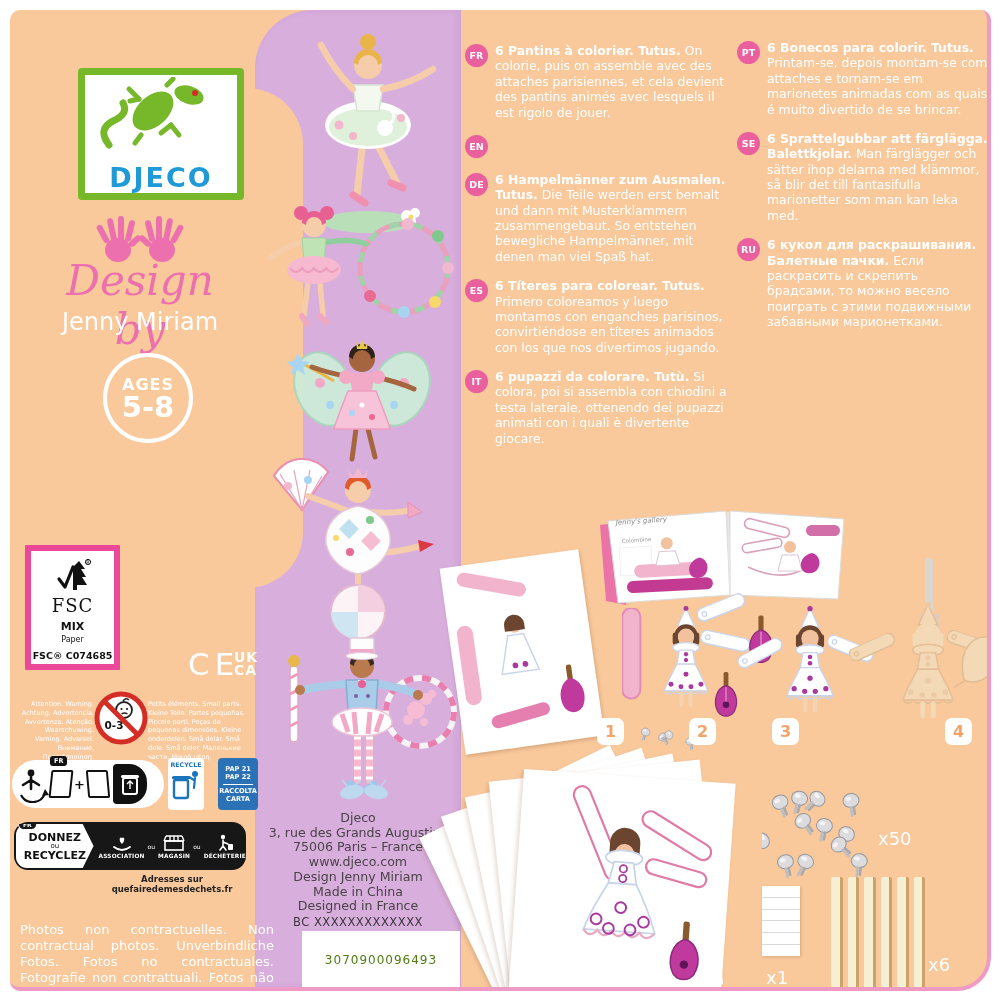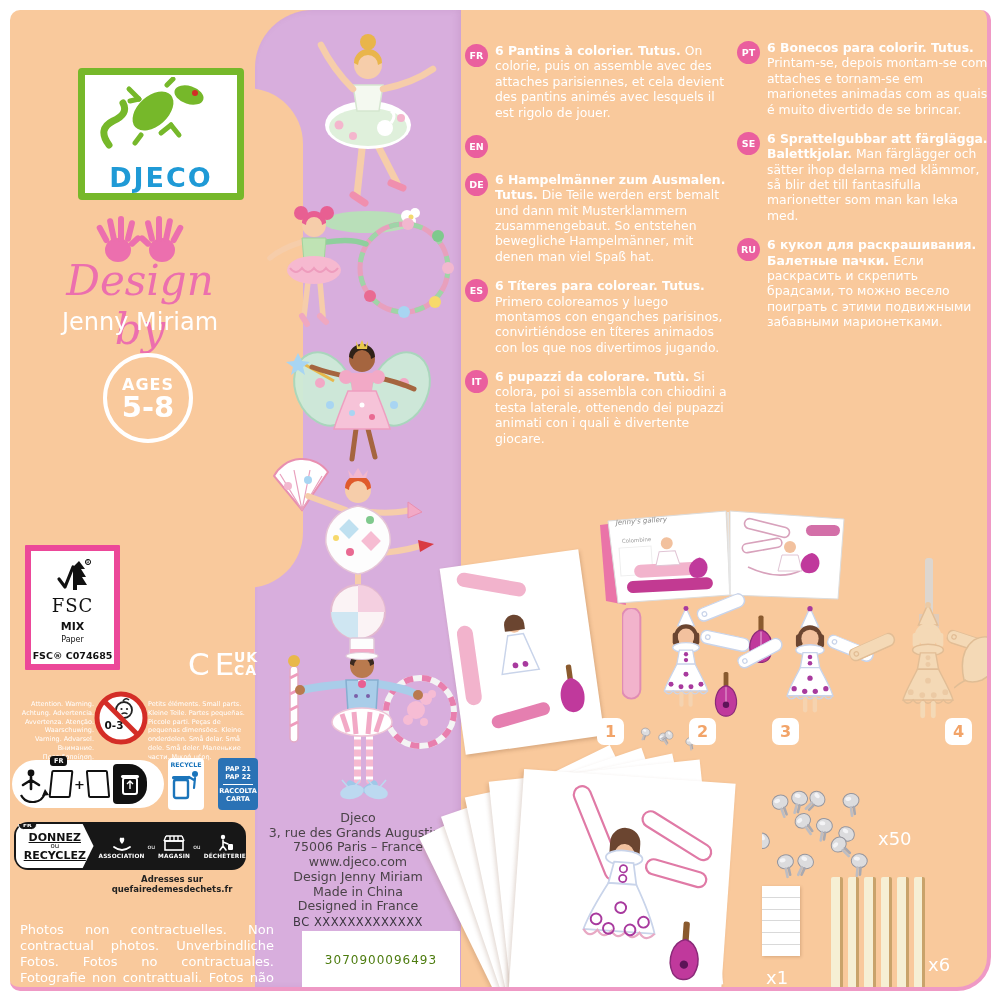--- a/index.html
+++ b/index.html
@@ -41,21 +41,21 @@
   .plus{color:#111;font-weight:bold;font-size:13px;margin:0 2px;}
   .bin-seg{width:34px;height:40px;background:#111;border-radius:4px 18px 18px 4px;display:flex;align-items:center;justify-content:center;margin-left:4px;}
   .rectile{left:158px;top:748px;width:36px;height:52px;background:#fff;border-radius:4px;display:flex;flex-direction:column;align-items:center;padding-top:3px;box-sizing:border-box;}
   .rectile .t{color:#1b75bb;font-weight:bold;font-size:6.3px;}
   .pap{left:208px;top:748px;width:40px;height:52px;background:#2a72b5;border-radius:4px;color:#fff;display:flex;flex-direction:column;align-items:center;justify-content:center;text-align:center;}
   .pap div{font-size:6.6px;font-weight:bold;line-height:1.25;}
   .pap .sep{width:30px;border-top:1px solid #fff;margin:2px 0;}
   
   .donnez{left:4px;top:812px;width:232px;height:48px;background:#171717;border-radius:14px;display:flex;align-items:center;}
   .don-left{position:relative;width:92px;height:44px;margin-left:2px;background:#fff;border-radius:11px 4px 4px 11px;clip-path:polygon(0 0,86% 0,100% 50%,86% 100%,0 100%);display:flex;flex-direction:column;align-items:center;justify-content:center;color:#111;}
-  .don-left .d1{font-size:11px;font-weight:bold;line-height:1;text-decoration:underline;}
+  .don-left .d1{font-size:11px;font-weight:bold;line-height:1;}
   .don-left .d2{font-size:7px;line-height:1;}
   .don-fr{position:absolute;left:2px;top:-5px;background:#171717;color:#fff;font-size:6px;font-weight:bold;padding:1px 4px;border-radius:6px;border:1px solid #fff;}
   .don-group{display:flex;align-items:center;color:#fff;margin-left:5px;}
   .don-item{display:flex;flex-direction:column;align-items:center;}
   .don-item .lbl{font-size:5.8px;font-weight:bold;margin-top:1px;letter-spacing:.2px;}
   .don-ou{font-size:6px;margin:0 3px;}
   .adresses{left:84px;top:864px;width:156px;font-size:8.5px;font-weight:bold;color:#222;text-align:center;}
   .footnote{left:10px;top:912px;width:254px;font-size:13px;line-height:1.22;color:#fff;text-align:justify;}
   
   .langcol{width:262px;display:flex;flex-direction:column;gap:14px;z-index:3;}

